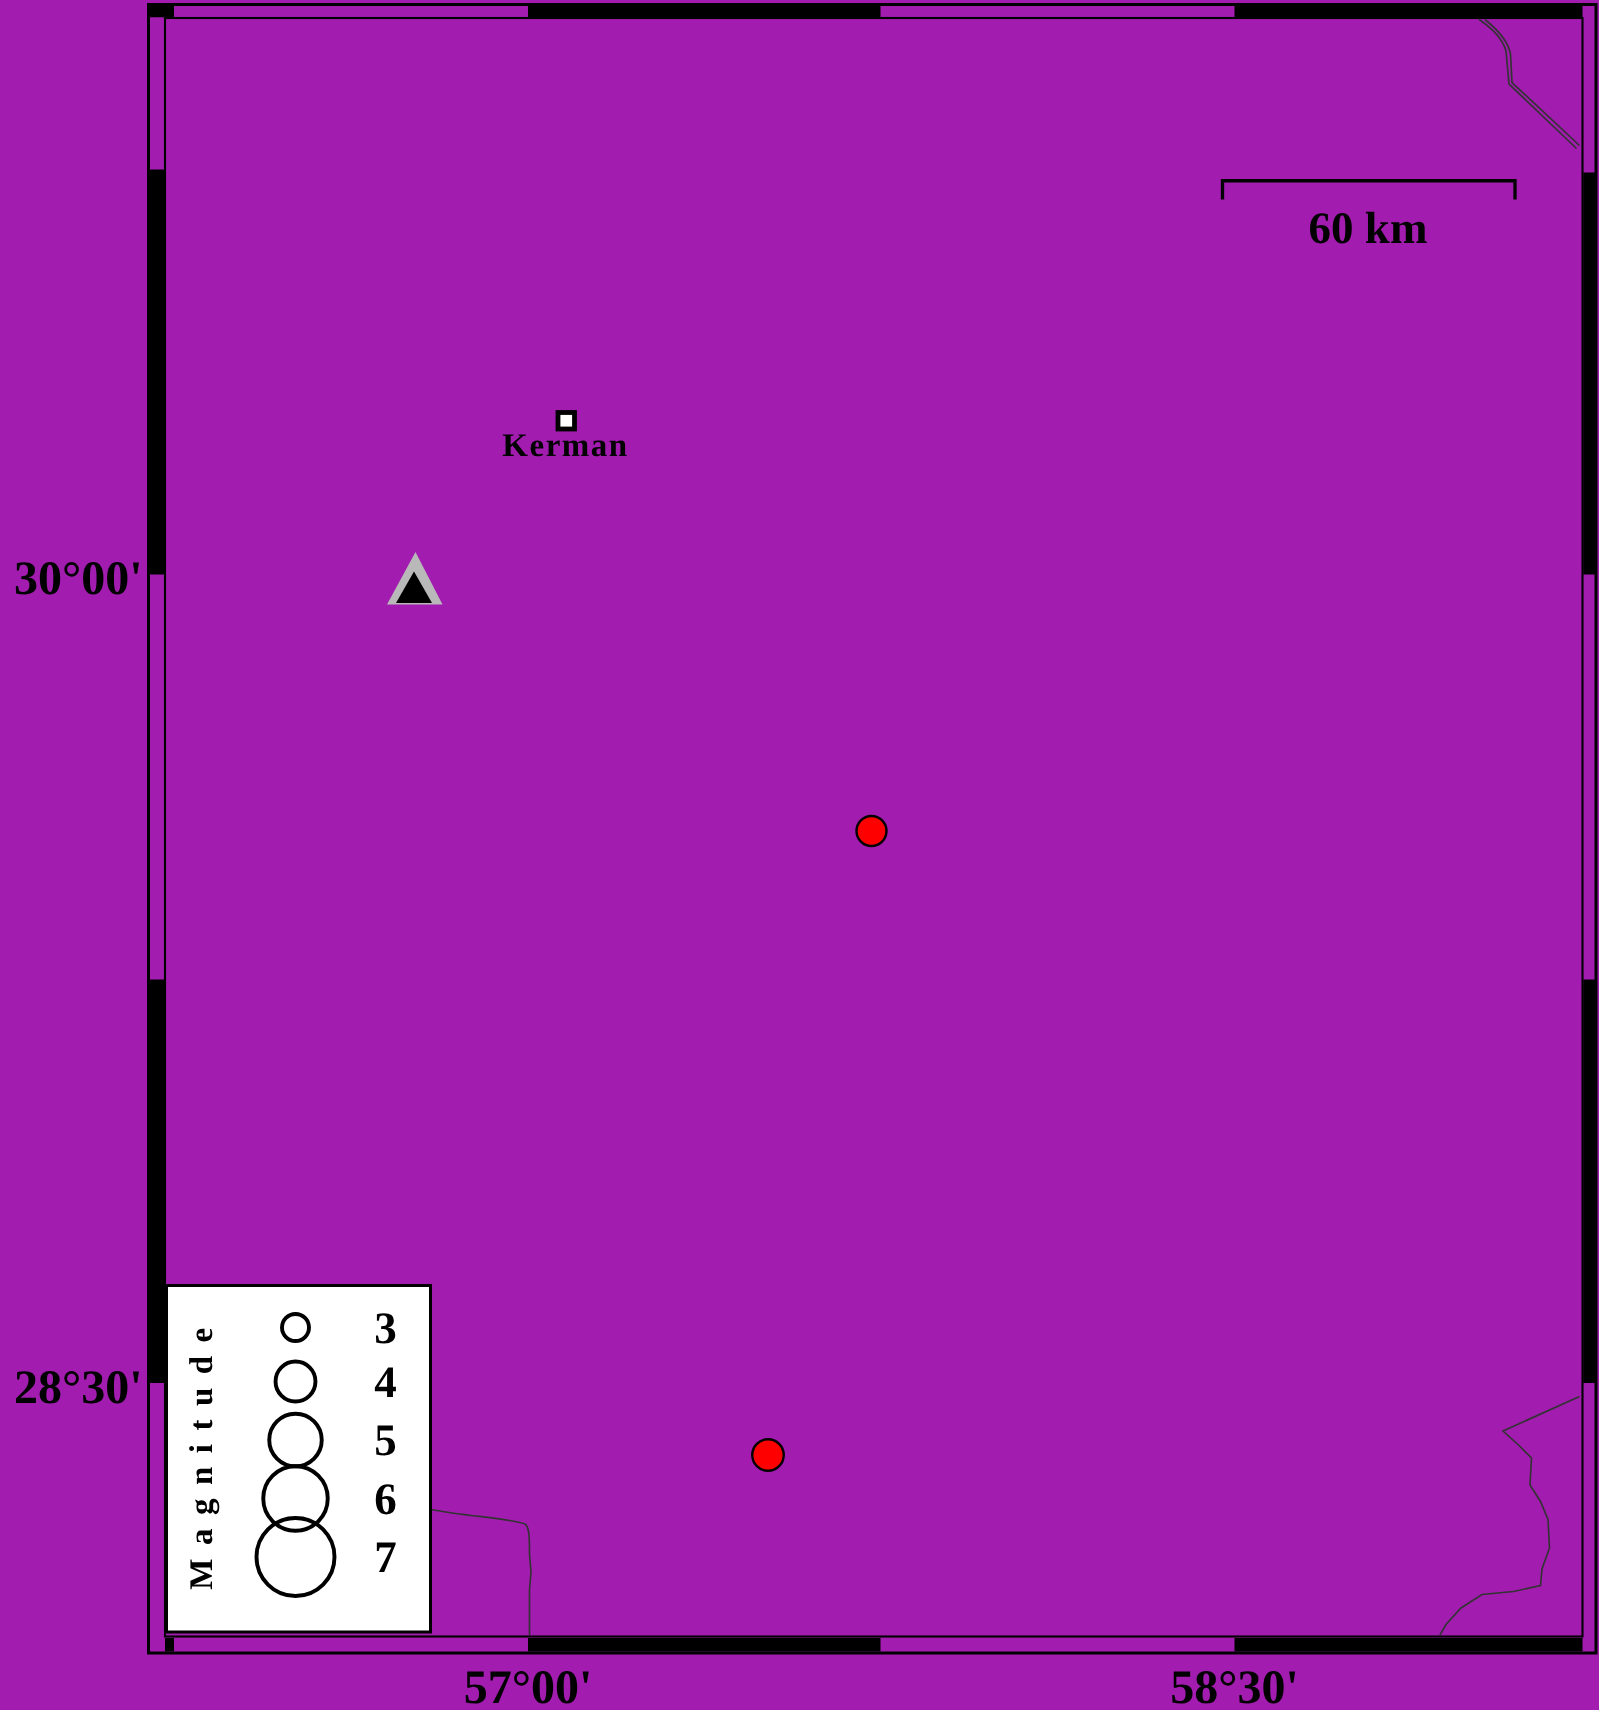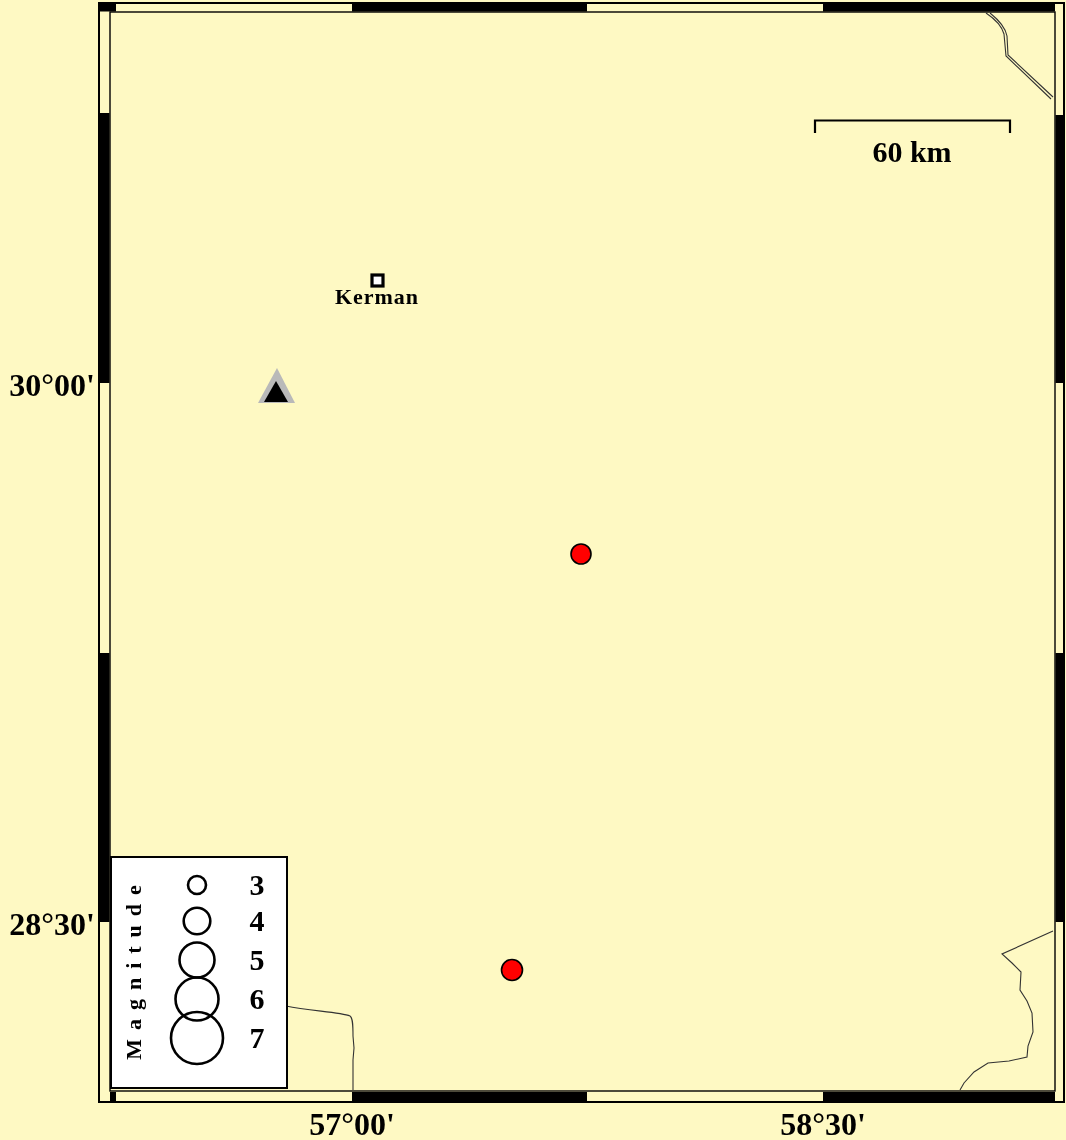--- a/index.html
+++ b/index.html
@@ -1,16 +1,16 @@
 <!DOCTYPE html>
 <html><head>
 <meta charset="utf-8">
 <style>
   html,body{margin:0;padding:0;background:#fff;}
-  .stage{position:relative;width:1066px;height:1140px;background:#fef9c3;overflow:hidden;
+  .stage{position:relative;width:1066px;height:1140px;background:#a21caf;overflow:hidden;
          font-family:"Liberation Serif", serif;}
   svg text{font-family:"Liberation Serif", serif;font-weight:bold;fill:#000;}
   .axis-label{font-size:32px;}
   .scale-label{font-size:30px;}
   .city-label{font-size:22px;letter-spacing:1px;}
   .legend-num{font-size:30px;}
   .legend-title{font-size:22px;letter-spacing:9px;}
 </style>
 </head>
 <body>

